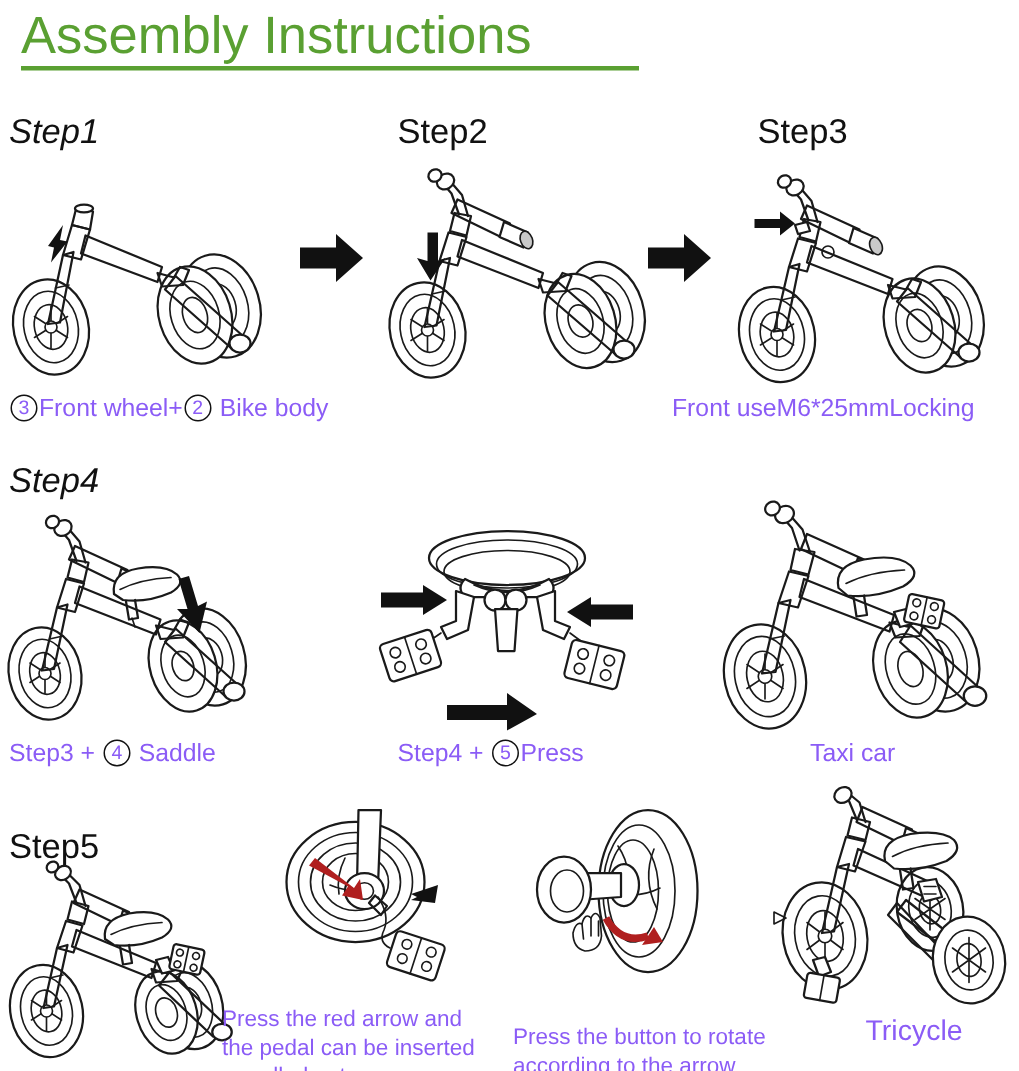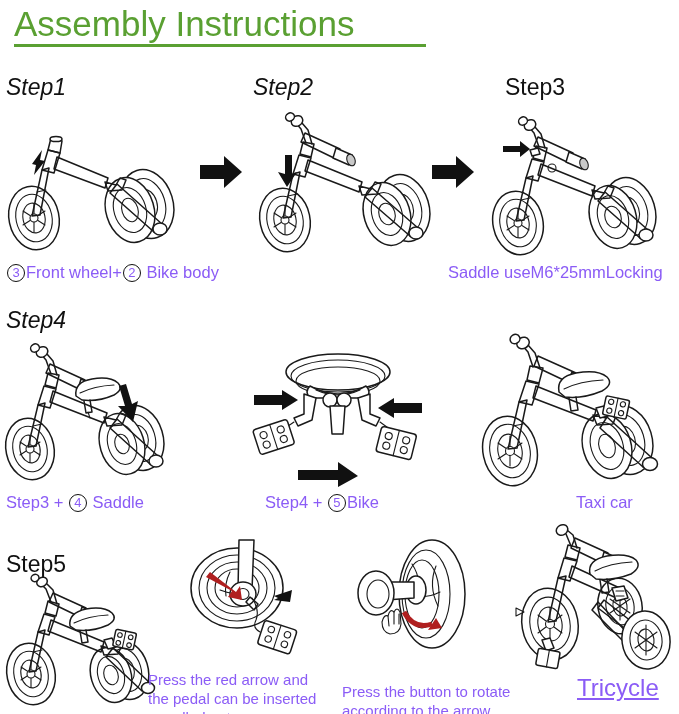--- a/index.html
+++ b/index.html
@@ -46,21 +46,21 @@
 <body>
 
 <div class="page">
 
   <div class="title-wrap">
     <div class="title">Assembly Instructions</div>
     <div class="title-rule"></div>
   </div>
 
   <div class="step-label" style="left:6px;top:74px;font-style:italic;">Step1</div>
-  <div class="step-label" style="left:253px;top:74px;font-style:italic;">Step2</div>
+  <div class="step-label" style="left:265px;top:74px;">Step2</div>
   <div class="step-label" style="left:505px;top:74px;">Step3</div>
 
   <div class="fig" style="left:4px;top:112px;">
     <svg width="190" height="145" viewBox="0 0 190 145">
 
       <ellipse class="ln-fill" cx="143" cy="92" rx="26" ry="35" transform="rotate(-17 143 92)"></ellipse>
       <ellipse class="ln-thin" cx="143" cy="92" rx="18" ry="26" transform="rotate(-17 143 92)"></ellipse>
       <ellipse class="ln-thin" cx="143" cy="92" rx="10" ry="15" transform="rotate(-17 143 92)"></ellipse>
       <ellipse class="ln-fill" cx="126" cy="98" rx="24" ry="33" transform="rotate(-17 126 98)"></ellipse>
       <ellipse class="ln-thin" cx="126" cy="98" rx="16" ry="23" transform="rotate(-17 126 98)"></ellipse>
@@ -177,21 +177,21 @@
       <path class="ln-fill" d="M60 42 L68 40 L70 46 L62 48 Z"></path>
       <path class="blk" d="M33 38 L50 38 L50 33 L60 41 L50 49 L50 44 L33 44 Z"></path>
     </svg>
   </div>
 
   <div class="caption" style="left:6px;top:262px;">
     <span class="cnum">3</span><span>Front wheel+</span><span class="cnum">2</span><span>&nbsp;Bike body</span>
   </div>
 
 
-  <div class="caption" style="left:448px;top:262px;">Saddle useM6*25mmLocking</div>
+  <div class="caption" style="left:448px;top:262px;">Front useM6*25mmLocking</div>
 
   <div class="step-label" style="left:6px;top:307px;font-style:italic;">Step4</div>
 
   <div class="fig" style="left:6px;top:336px;">
     <svg width="200" height="150" viewBox="0 0 200 150">
       <ellipse class="ln-fill" cx="133" cy="102" rx="24" ry="33" transform="rotate(-17 133 102)"></ellipse>
       <ellipse class="ln-thin" cx="133" cy="102" rx="16" ry="24" transform="rotate(-17 133 102)"></ellipse>
       <ellipse class="ln-thin" cx="133" cy="102" rx="9" ry="13" transform="rotate(-17 133 102)"></ellipse>
       <ellipse class="ln-fill" cx="116" cy="108" rx="22" ry="31" transform="rotate(-17 116 108)"></ellipse>
       <ellipse class="ln-thin" cx="116" cy="108" rx="14" ry="21" transform="rotate(-17 116 108)"></ellipse>
@@ -317,24 +317,24 @@
         <circle class="ln-thin" cx="156" cy="82" r="2.6"></circle>
       </g>
     </svg>
   </div>
 
   <div class="caption" style="left:6px;top:492px;">
     <span>Step3 + </span><span class="cnum">4</span><span> Saddle</span>
   </div>
 
   <div class="caption" style="left:265px;top:492px;">
-    <span>Step4 + </span><span class="cnum">5</span><span>Bike</span>
-  </div>
-
-  <div class="caption" style="left:540px;top:492px;margin-left:36px;">Taxi car</div>
+    <span>Step4 + </span><span class="cnum">5</span><span>Press</span>
+  </div>
+
+  <div class="caption" style="left:540px;top:492px;">Taxi car</div>
 
   <div class="step-label" style="left:6px;top:531px;margin-top:20px;">Step5</div>
 
   <div class="fig" style="left:4px;top:570px;">
     <svg width="165" height="140" viewBox="0 0 165 140">
       <ellipse class="ln-fill" cx="122" cy="100" rx="22" ry="30" transform="rotate(-17 122 100)"></ellipse>
       <ellipse class="ln-thin" cx="122" cy="100" rx="15" ry="22" transform="rotate(-17 122 100)"></ellipse>
       <ellipse class="ln-thin" cx="122" cy="100" rx="8" ry="12" transform="rotate(-17 122 100)"></ellipse>
       <ellipse class="ln-fill" cx="107" cy="105" rx="20" ry="28" transform="rotate(-17 107 105)"></ellipse>
       <ellipse class="ln-thin" cx="107" cy="105" rx="13" ry="19" transform="rotate(-17 107 105)"></ellipse>
@@ -477,15 +477,15 @@
 
       <path class="ln-fill" d="M100 60 L112 58 L116 70 L104 73 Z"></path>
       <path class="ln-thin" d="M104 63 L112 63 M104 68 L112 68"></path>
     </svg>
   </div>
 
   <div class="caption multi" style="left:148px;top:653px;width:170px;margin-top:17px;">Press the red arrow and the pedal can be inserted or pulled out</div>
 
   <div class="caption multi" style="left:342px;top:658px;width:185px;margin-top:24px;">Press the button to rotate according to the arrow shown in the figure</div>
 
-  <div class="caption" style="left:577px;top:677px;font-size:24px;text-decoration:underline;">Tricycle</div>
+  <div class="caption" style="left:577px;top:677px;font-size:19px;">Tricycle</div>
 
 </div>
 
 </body></html>

